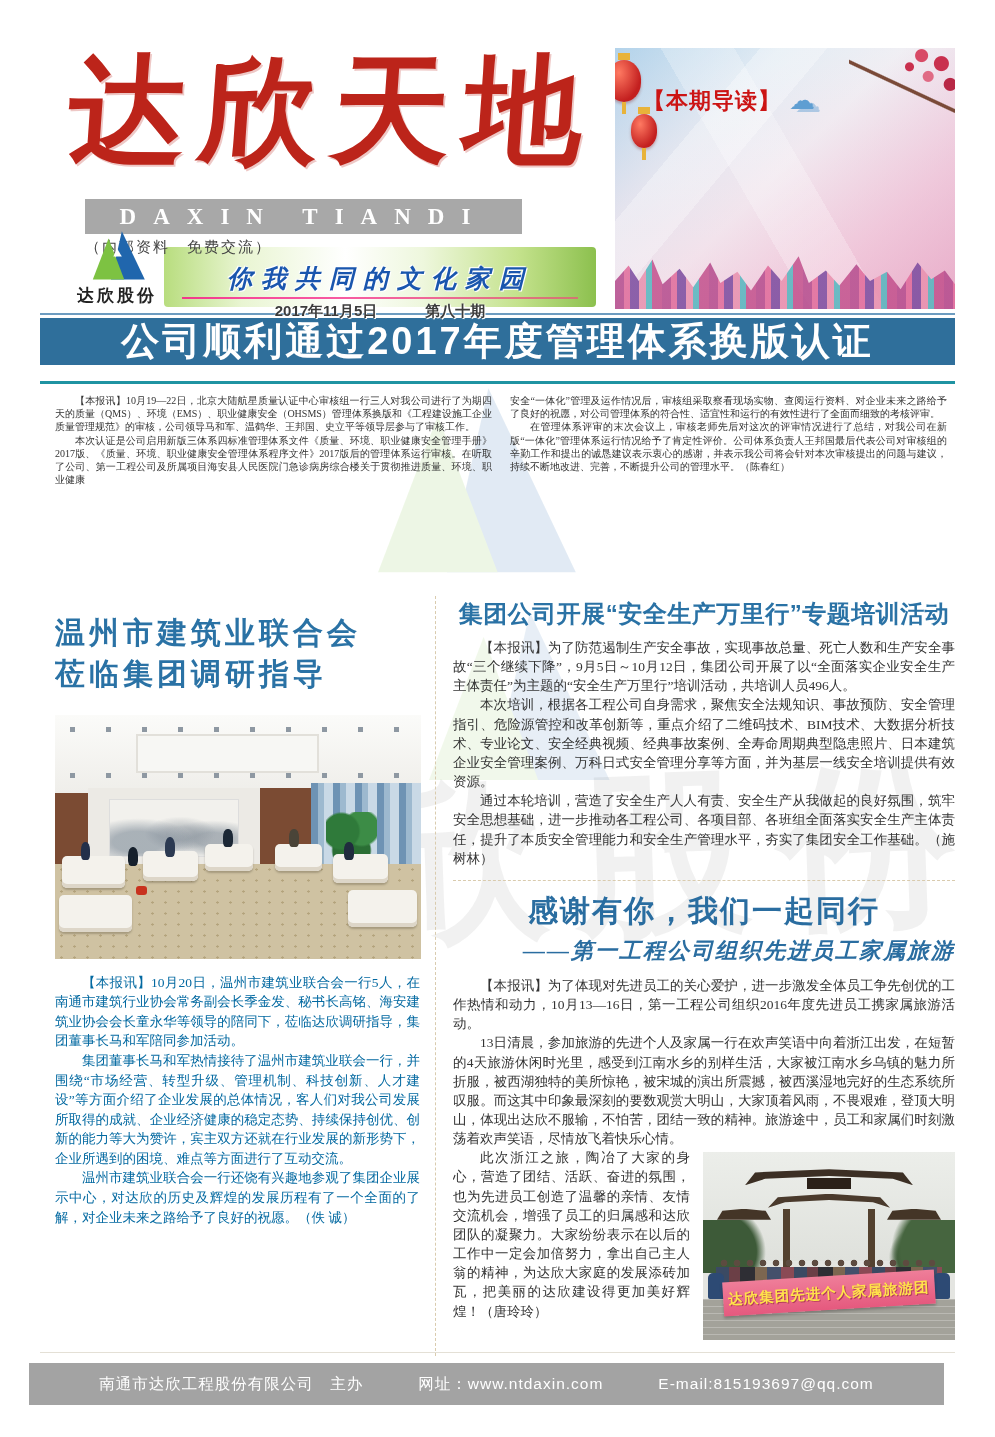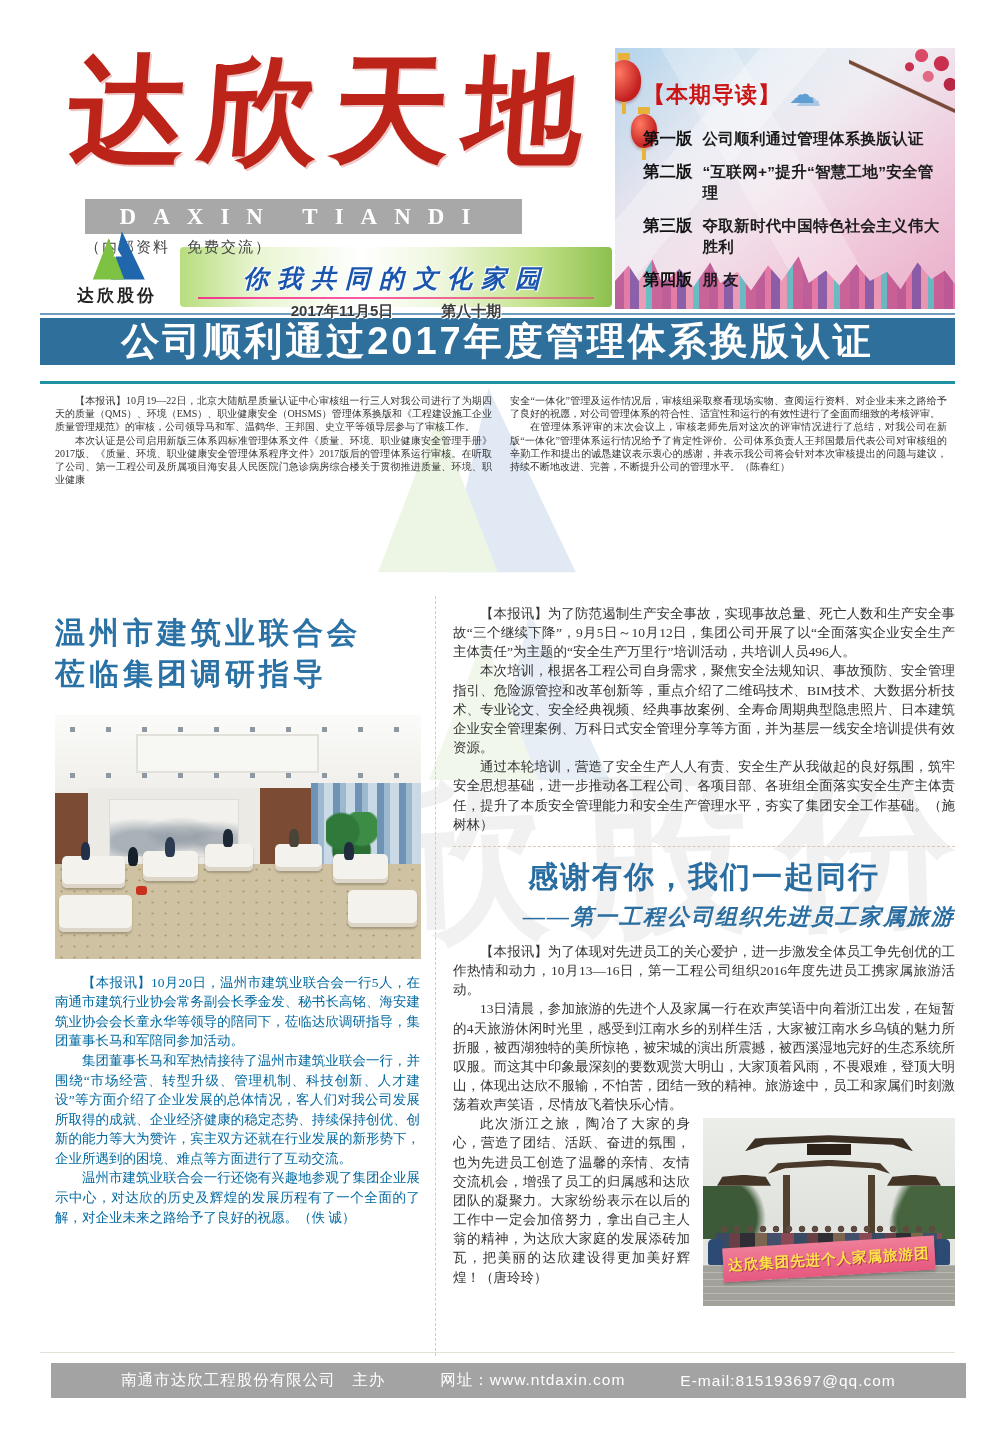--- a/index.html
+++ b/index.html
@@ -22,21 +22,21 @@
         transform:skewX(-4deg); text-shadow:2px 2px 0 rgba(188,36,26,.25); }
   .latin-bar { position:absolute; left:85px; top:199px; width:437px; height:35px; background:#a8a8a8;
         color:#fff; display:flex; align-items:center; justify-content:center; z-index:2;
         font-family:"Liberation Serif",serif; font-weight:bold; font-size:23px; letter-spacing:17px; }
   .inner-note { position:absolute; left:85px; top:238px; width:437px; text-align:left; z-index:2;
         font-size:15px; color:#444; letter-spacing:2px; }
   .logo-box { position:absolute; left:58px; top:230px; width:118px; height:78px; z-index:2; text-align:center; }
   .logo-box svg { width:62px; height:52px; display:block; margin:0 auto; }
   .logo-label { font-size:17px; font-weight:bold; color:#222; letter-spacing:3px; margin-top:2px;
         font-family:"Liberation Serif",serif; }
-  .green-banner { position:absolute; left:180px; top:247px; width:432px; height:60px; z-index:1;
+  .green-banner { position:absolute; left:164px; top:247px; width:432px; height:60px; z-index:1;
         background:linear-gradient(90deg,#b8dd7e 0%,#e9f5d2 18%,#ffffff 42%,#eef7dd 60%,#c4e28c 82%,#8cc04e 100%);
         border-radius:4px; padding-top:15px; }
   .slogan { text-align:center; font-size:25px; font-weight:bold; font-style:italic; color:#1a56ae;
         letter-spacing:9px; text-shadow:0 0 2px #fff,1px 1px 0 #fff,-1px -1px 0 #fff; }
   .slogan-line { height:2px; margin:2px 18px 3px 18px; background:linear-gradient(90deg,#f08,#e55a7a); opacity:.75; }
   .date-row { display:flex; justify-content:center; gap:48px; font-size:15px; font-weight:bold; color:#3b3b3b;
         text-shadow:0 0 2px #fff,1px 1px 0 #fff; font-family:"Liberation Sans",sans-serif; }
 
   
   .guide-box { position:absolute; left:615px; top:48px; width:340px; height:261px; z-index:2; overflow:hidden;
@@ -56,21 +56,21 @@
   .lantern1 { left:-8px; top:12px; }
   .lantern2 { left:16px; top:66px; width:26px; height:34px; }
   .blossoms { position:absolute; right:-4px; top:-2px; width:110px; height:80px;
         background:
          radial-gradient(circle at 84% 22%, #c9304e 0 7px, transparent 8px),
          radial-gradient(circle at 66% 12%, #d84a66 0 6px, transparent 7px),
          radial-gradient(circle at 92% 48%, #b82846 0 6px, transparent 7px),
          radial-gradient(circle at 72% 38%, #e06a84 0 5px, transparent 6px),
          radial-gradient(circle at 55% 26%, #c9304e 0 4px, transparent 5px),
          linear-gradient(25deg, transparent 47%, #7a4a38 48%, #7a4a38 50%, transparent 51%); }
-  .guide-title-row { position:absolute; left:28px; top:32px; display:flex; align-items:center; gap:8px; }
+  .guide-title-row { position:absolute; left:28px; top:38px; display:flex; align-items:center; gap:8px; }
   .guide-title { color:#cc1414; font-weight:bold; font-size:22px; font-family:"Liberation Sans",sans-serif; letter-spacing:1px; }
   .cloud { color:#5f9ed2; font-size:26px; line-height:1; text-shadow:6px 3px 0 rgba(95,158,210,.45); }
   .guide-items { position:absolute; left:28px; top:80px; right:14px; }
   .guide-item { display:flex; gap:10px; margin-bottom:11px; font-family:"Liberation Sans",sans-serif; align-items:baseline; }
   .guide-item .lab { font-weight:bold; color:#111; font-size:16.5px; white-space:nowrap; }
   .guide-item .txt { color:#1c1c1c; font-size:15.5px; font-weight:600; letter-spacing:.3px; }
 
   
   .rule-top { position:absolute; left:40px; top:313px; width:915px; height:2px; background:#6d9cc0; }
   .headline-bar { position:absolute; left:40px; top:318px; width:915px; height:47px; background:#2f6f9b;
@@ -159,21 +159,21 @@
         background:repeating-linear-gradient(90deg,#3b4a63 0 13px,#6b3f46 13px 24px,#2e2e34 24px 39px,#7c6650 39px 51px,#44506b 51px 65px,#8a4a55 65px 78px); }
   .pg-ground { position:absolute; top:78%; left:0; right:0; bottom:0; background:#a3a29a;
         background-image:linear-gradient(rgba(255,255,255,.25) 1px, transparent 1px); background-size:100% 7px; }
   .pg-kneel { position:absolute; width:16px; height:26px; background:#2d4a74; border-radius:5px 5px 2px 2px; }
   .pg-banner { position:absolute; left:8%; top:66%; width:84%; height:34px; background:linear-gradient(#ef7e99,#e5597e);
         transform:rotate(-3.5deg); display:flex; align-items:center; justify-content:center; box-shadow:0 2px 3px rgba(0,0,0,.25); }
   .pg-banner span { color:#ffe24a; font-weight:bold; font-size:14.5px; letter-spacing:1px;
         font-family:"Liberation Serif",serif; text-shadow:1px 1px 0 rgba(140,30,60,.6); white-space:nowrap; }
 
   
-  .footer-bar { position:absolute; left:51px; top:1363px; width:915px; height:35px; background:#a3a3a3;
+  .footer-bar { position:absolute; left:29px; top:1363px; width:915px; height:42px; background:#a3a3a3;
         display:flex; align-items:center; justify-content:center; gap:55px; z-index:2; }
   .footer-bar span { color:#fff; font-size:15.5px; font-family:"Liberation Sans",sans-serif; letter-spacing:1px; }
   .bottom-line { position:absolute; left:40px; top:1352px; width:915px; height:1px; background:#e4e0d6; }
 </style>
 </head>
 <body>
 
 <div class="page">
 
   <svg class="wm wm-tri1" viewBox="0 0 100 86">
@@ -210,38 +210,20 @@
 
   <div class="guide-box">
     <div class="guide-facet"></div>
     <div class="skyline"></div>
     <div class="lantern lantern1"></div>
     <div class="lantern lantern2"></div>
     <div class="blossoms"></div>
     <div class="guide-title-row">
       <span class="guide-title">【本期导读】</span>
       <span class="cloud">☁</span>
-    </div>
-    <div class="guide-items">
-      <div class="guide-item">
-        <span class="lab">第一版</span>
-        <span class="txt">公司顺利通过管理体系换版认证</span>
-      </div>
-      <div class="guide-item">
-        <span class="lab">第二版</span>
-        <span class="txt">“互联网+”提升“智慧工地”安全管理</span>
-      </div>
-      <div class="guide-item">
-        <span class="lab">第三版</span>
-        <span class="txt">夺取新时代中国特色社会主义伟大胜利</span>
-      </div>
-      <div class="guide-item">
-        <span class="lab">第四版</span>
-        <span class="txt">朋 友</span>
-      </div>
     </div>
   </div>
 
   <div class="rule-top"></div>
   <div class="headline-bar">
     <span class="h">公司顺利通过2017年度管理体系换版认证</span>
   </div>
   <div class="rule-teal"></div>
 
   <div class="lead-cols">
@@ -293,20 +275,21 @@
       </div>
 
       <div class="visit-body">
         <p class="p">【本报讯】10月20日，温州市建筑业联合会一行5人，在南通市建筑行业协会常务副会长季金发、秘书长高铭、海安建筑业协会会长童永华等领导的陪同下，莅临达欣调研指导，集团董事长马和军陪同参加活动。</p>
         <p class="p">集团董事长马和军热情接待了温州市建筑业联会一行，并围绕“市场经营、转型升级、管理机制、科技创新、人才建设”等方面介绍了企业发展的总体情况，客人们对我公司发展所取得的成就、企业经济健康的稳定态势、持续保持创优、创新的能力等大为赞许，宾主双方还就在行业发展的新形势下，企业所遇到的困境、难点等方面进行了互动交流。</p>
         <p class="p">温州市建筑业联合会一行还饶有兴趣地参观了集团企业展示中心，对达欣的历史及辉煌的发展历程有了一个全面的了解，对企业未来之路给予了良好的祝愿。（佚 诚）</p>
       </div>
     </div>
 
     <div class="col-right">
+      <div class="training-headline">集团公司开展“安全生产万里行”专题培训活动</div>
       <div class="sec-body">
         <p class="p">【本报讯】为了防范遏制生产安全事故，实现事故总量、死亡人数和生产安全事故“三个继续下降”，9月5日～10月12日，集团公司开展了以“全面落实企业安全生产主体责任”为主题的“安全生产万里行”培训活动，共培训人员496人。</p>
         <p class="p">本次培训，根据各工程公司自身需求，聚焦安全法规知识、事故预防、安全管理指引、危险源管控和改革创新等，重点介绍了二维码技术、BIM技术、大数据分析技术、专业论文、安全经典视频、经典事故案例、全寿命周期典型隐患照片、日本建筑企业安全管理案例、万科日式安全管理分享等方面，并为基层一线安全培训提供有效资源。</p>
         <p class="p">通过本轮培训，营造了安全生产人人有责、安全生产从我做起的良好氛围，筑牢安全思想基础，进一步推动各工程公司、各项目部、各班组全面落实安全生产主体责任，提升了本质安全管理能力和安全生产管理水平，夯实了集团安全工作基础。（施树林）</p>
       </div>
 
       <div class="hr-dash"></div>
 
       <div class="travel-title">感谢有你，我们一起同行</div>
       <div class="travel-subtitle">——第一工程公司组织先进员工家属旅游</div>

